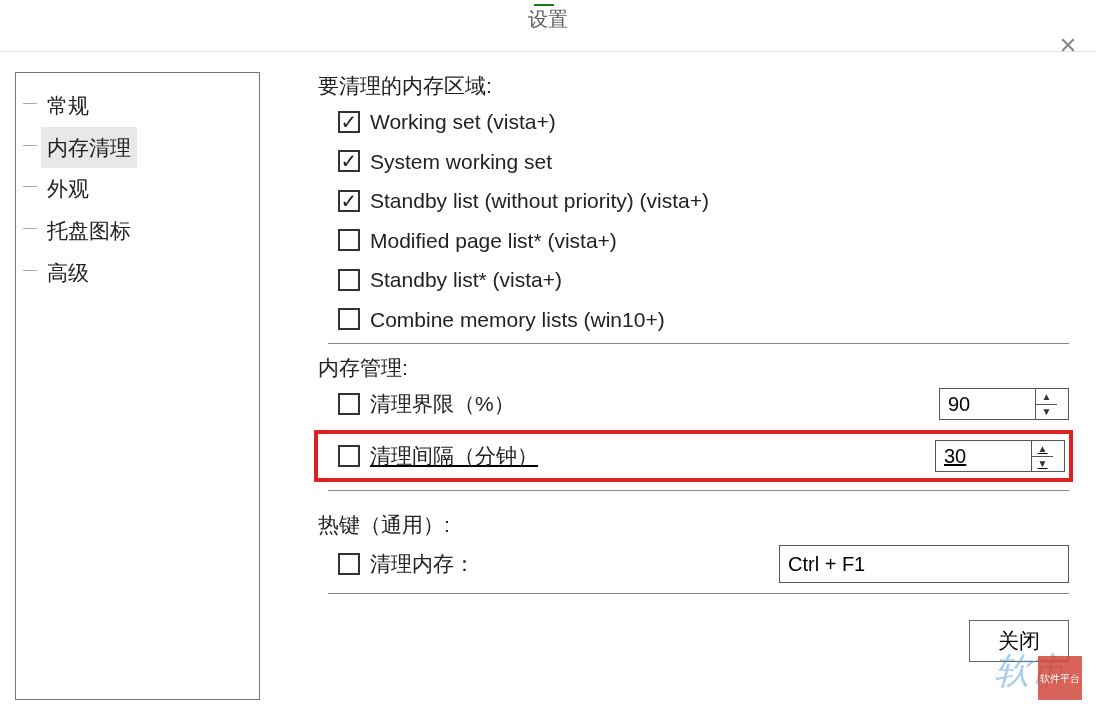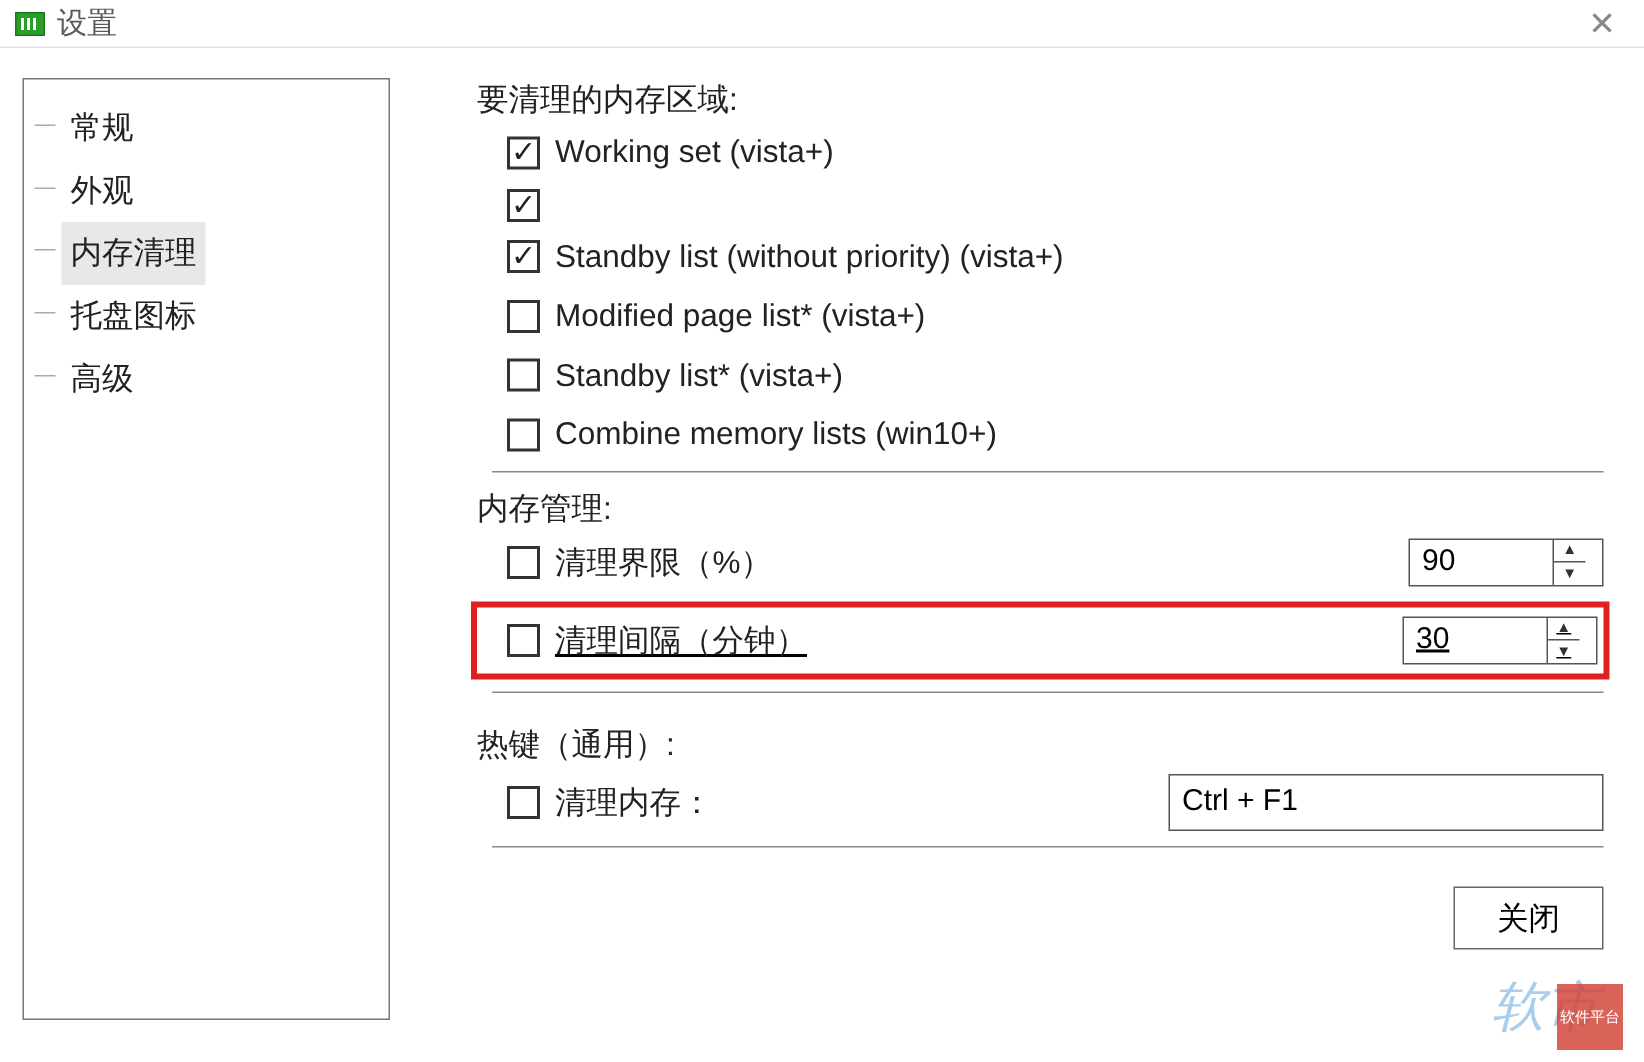--- a/index.html
+++ b/index.html
@@ -8,22 +8,23 @@
       background: #ffffff;
       width: 1096px;
       height: 708px;
       overflow: hidden;
       position: relative;
     }
     .title-bar {
       display: flex;
       align-items: center;
       padding: 4px 10px;
-      height: 32px;
+      height: 52px;
       border-bottom: 1px solid #e0e0e0;
+      flex-direction: column;
     }
     .title-bar-icon {
       width: 20px;
       height: 16px;
       background: #2a9d2a;
       border: 1px solid #1a7a1a;
       margin-right: 8px;
       position: relative;
       display: inline-block;
     }
@@ -241,35 +242,36 @@
 
 <div class="title-bar">
   <span class="title-bar-icon"></span>
   <span class="title-bar-text">设置</span>
   <span class="close-btn">✕</span>
 </div>
 
 <div class="content-wrap">
   <div class="sidebar">
     <div><span class="sidebar-item">常规</span></div>
+    <div><span class="sidebar-item selected">内存清理</span></div>
     <div><span class="sidebar-item">外观</span></div>
-    <div><span class="sidebar-item selected">内存清理</span></div>
     <div><span class="sidebar-item">托盘图标</span></div>
     <div><span class="sidebar-item">高级</span></div>
   </div>
 
   <div class="main-panel">
     <div class="group-label">要清理的内存区域:</div>
 
     <div class="checkbox-row">
       <span class="cbox checked"></span>
       <span class="cbox-label">Working set (vista+)</span>
     </div>
     <div class="checkbox-row">
       <span class="cbox checked"></span>
+      <span class="cbox-label">System working set</span>
     </div>
     <div class="checkbox-row">
       <span class="cbox checked"></span>
       <span class="cbox-label">Standby list (without priority) (vista+)</span>
     </div>
     <div class="checkbox-row">
       <span class="cbox"></span>
       <span class="cbox-label">Modified page list* (vista+)</span>
     </div>
     <div class="checkbox-row">

